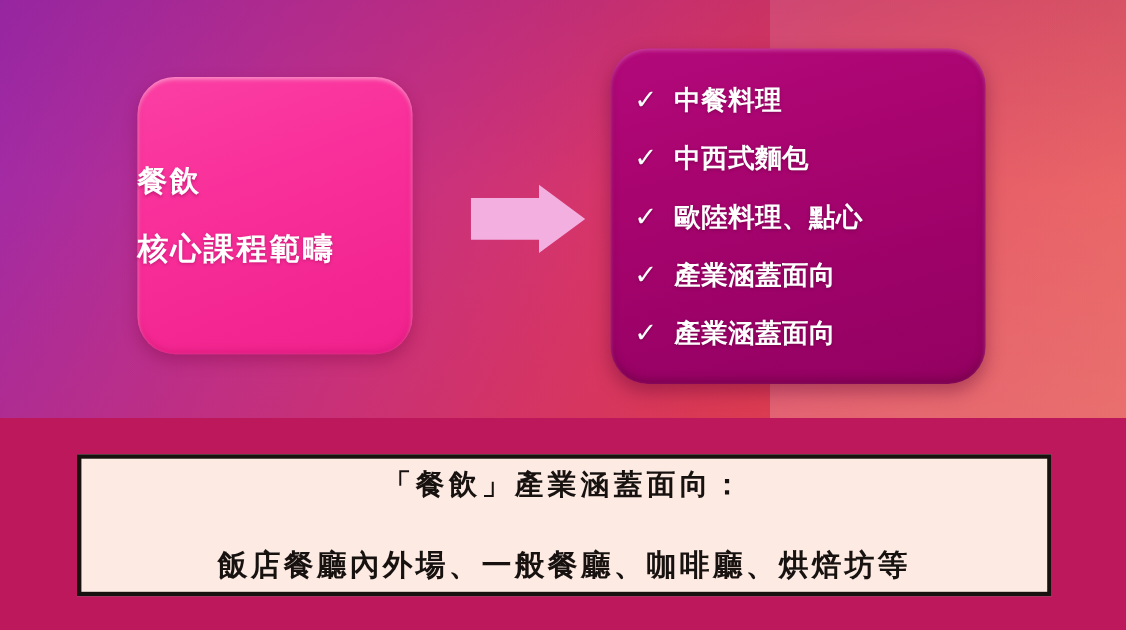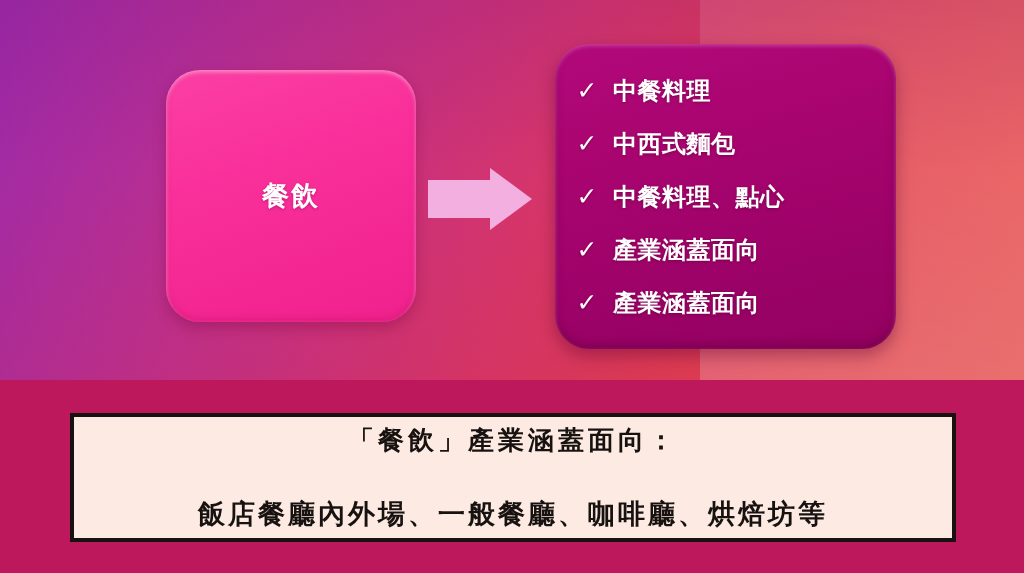--- a/index.html
+++ b/index.html
@@ -61,24 +61,22 @@
     width: 250px;
     height: 252px;
     border-radius: 34px;
     background: linear-gradient(160deg, #fb3fa4 0%, #f92f9a 40%, #f0218c 100%);
     box-shadow:
       0 6px 14px rgba(120, 0, 60, 0.33),
       inset 0 2px 4px rgba(255, 255, 255, 0.45),
       inset 0 -3px 7px rgba(180, 0, 90, 0.30);
     display: flex;
     flex-direction: column;
-    align-items: center;
     justify-content: center;
     gap: 24px;
-    margin-left: 41px;
   }
   .core-line {
     color: #ffffff;
     font-weight: bold;
     font-size: 27px;
     letter-spacing: 2px;
     text-shadow: 0 1px 3px rgba(130, 0, 70, 0.45);
     white-space: nowrap;
   }
   .core-line.big { font-size: 28px; }
@@ -174,41 +172,42 @@
 
 <div id="slide">
 
   <div class="hero">
     <div class="hero-shade"></div>
     <div class="hero-panel"></div>
   </div>
 
   <div class="core-box">
     <div class="core-line">餐飲</div>
+    <div class="core-line big">核心課程範疇</div>
   </div>
 
   <div class="arrow">
     <svg viewBox="0 0 106 66" xmlns="http://www.w3.org/2000/svg" aria-hidden="true">
       <path d="M0 14 L12 14 L28 33 L12 52 L0 52 L0 14 Z
                M12 14 L62 14 L62 2 L104 33 L62 64 L62 52 L12 52 L28 33 Z" fill="#f2afdf"></path>
     </svg>
   </div>
 
   <div class="list-box">
     <div class="list-item">
       <span class="check-icon">✓</span>
       <span class="list-label">中餐料理</span>
     </div>
     <div class="list-item">
       <span class="check-icon">✓</span>
       <span class="list-label">中西式麵包</span>
     </div>
     <div class="list-item">
       <span class="check-icon">✓</span>
-      <span class="list-label">中餐料理、點心</span>
+      <span class="list-label">歐陸料理、點心</span>
     </div>
     <div class="list-item">
       <span class="check-icon">✓</span>
       <span class="list-label">產業涵蓋面向</span>
     </div>
     <div class="list-item">
       <span class="check-icon">✓</span>
       <span class="list-label">產業涵蓋面向</span>
     </div>
   </div>

